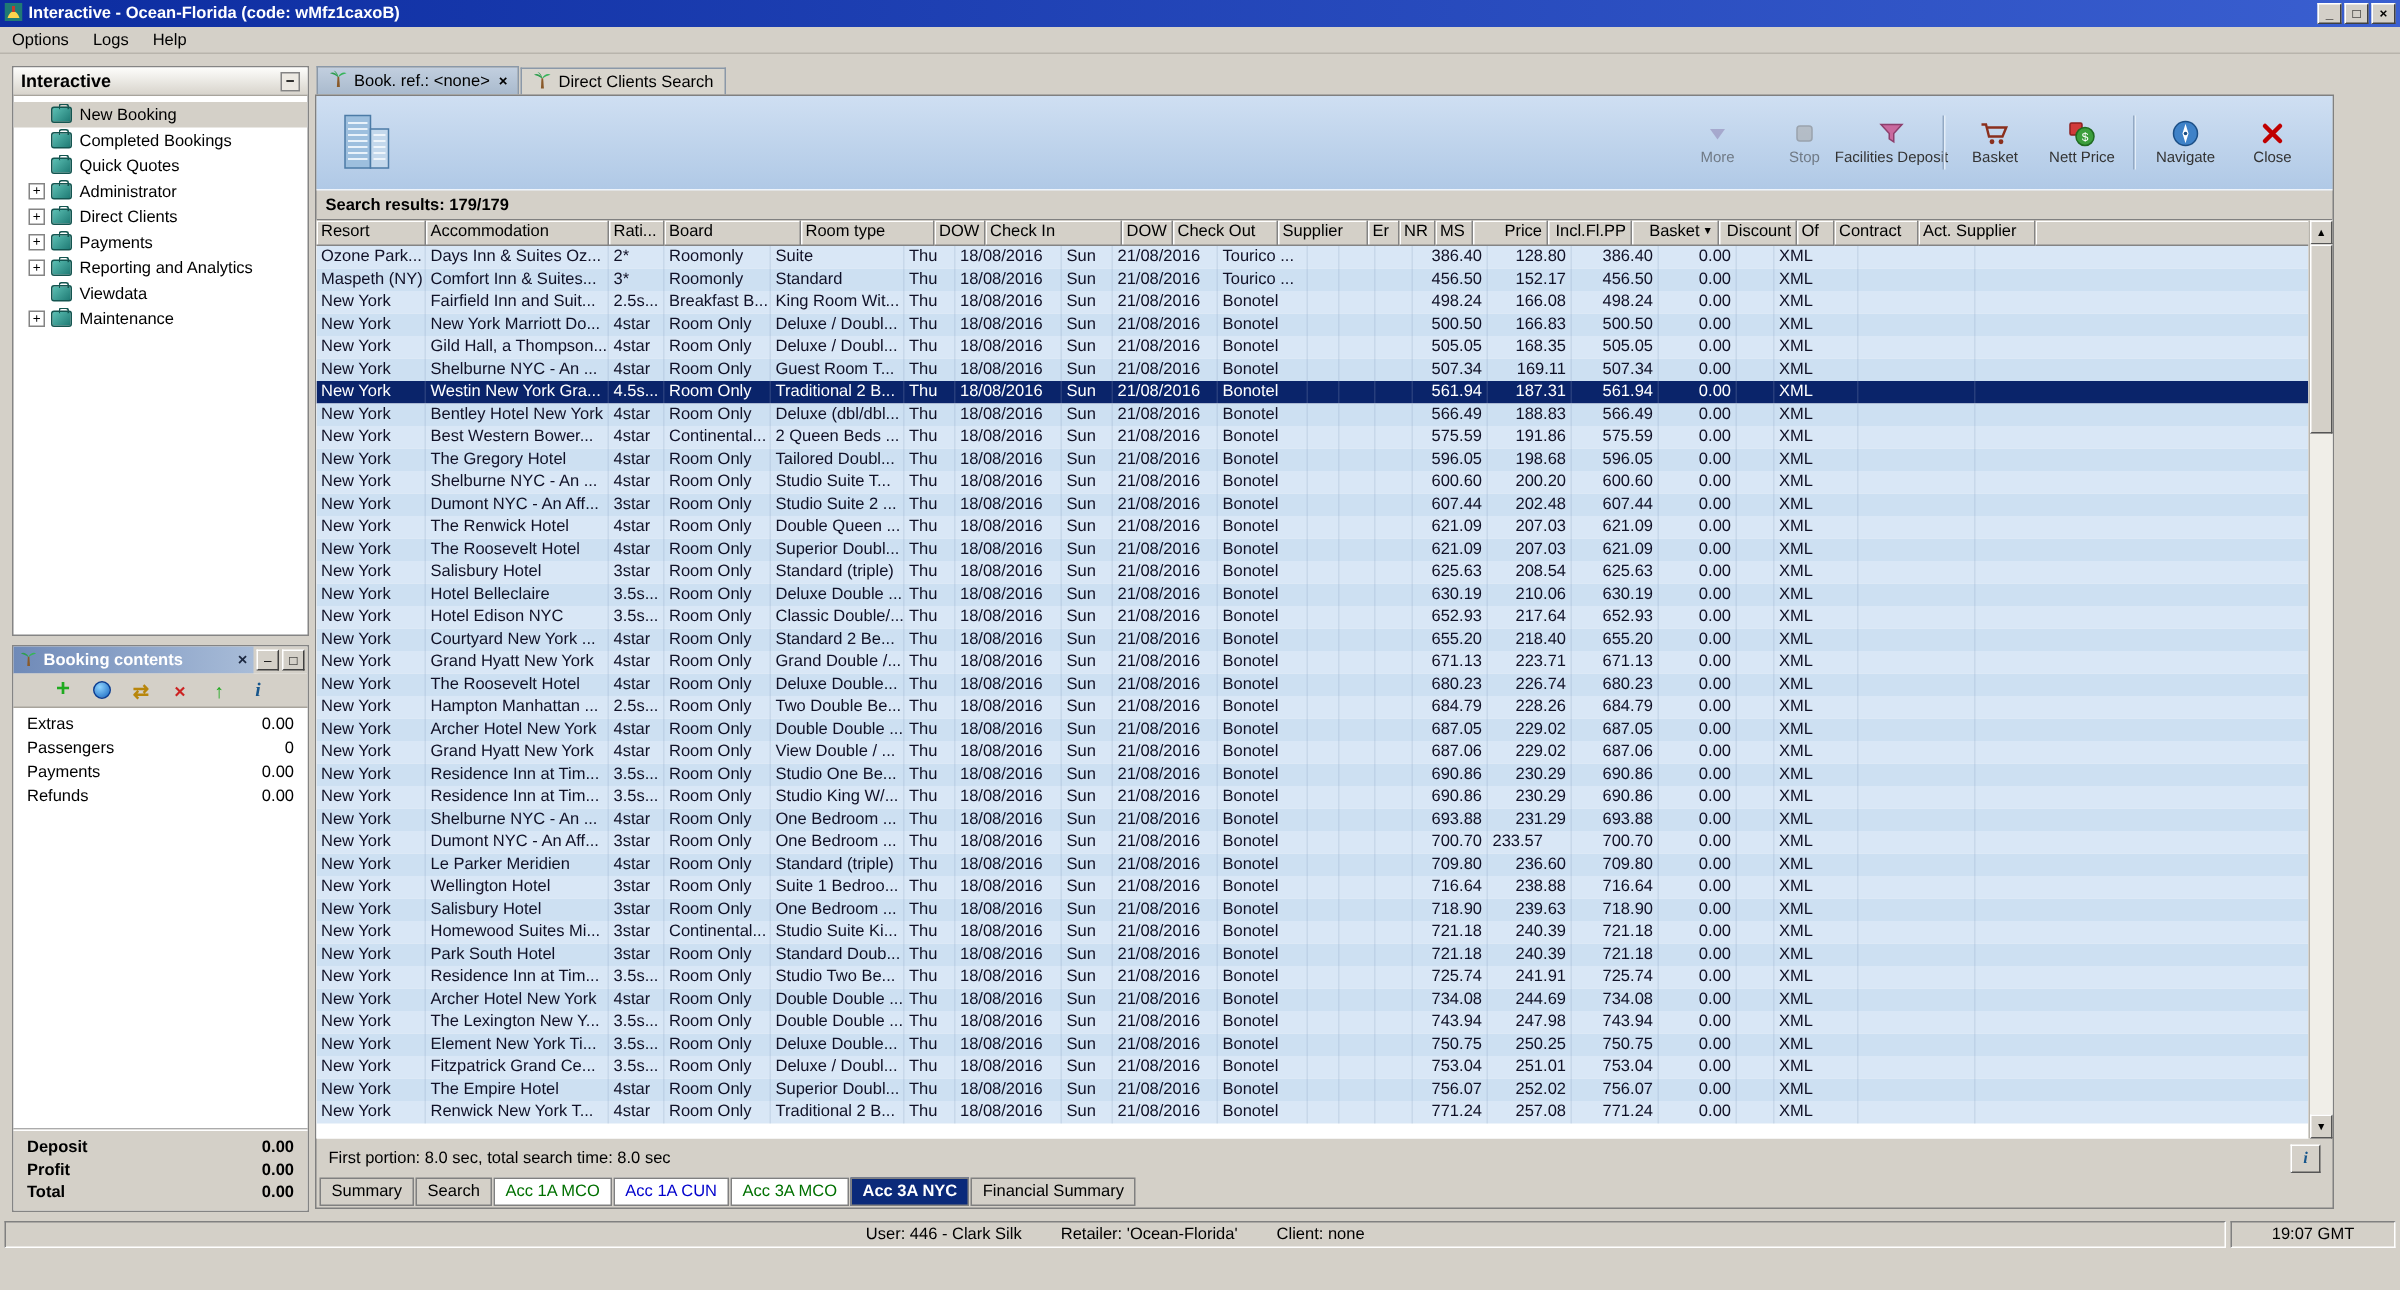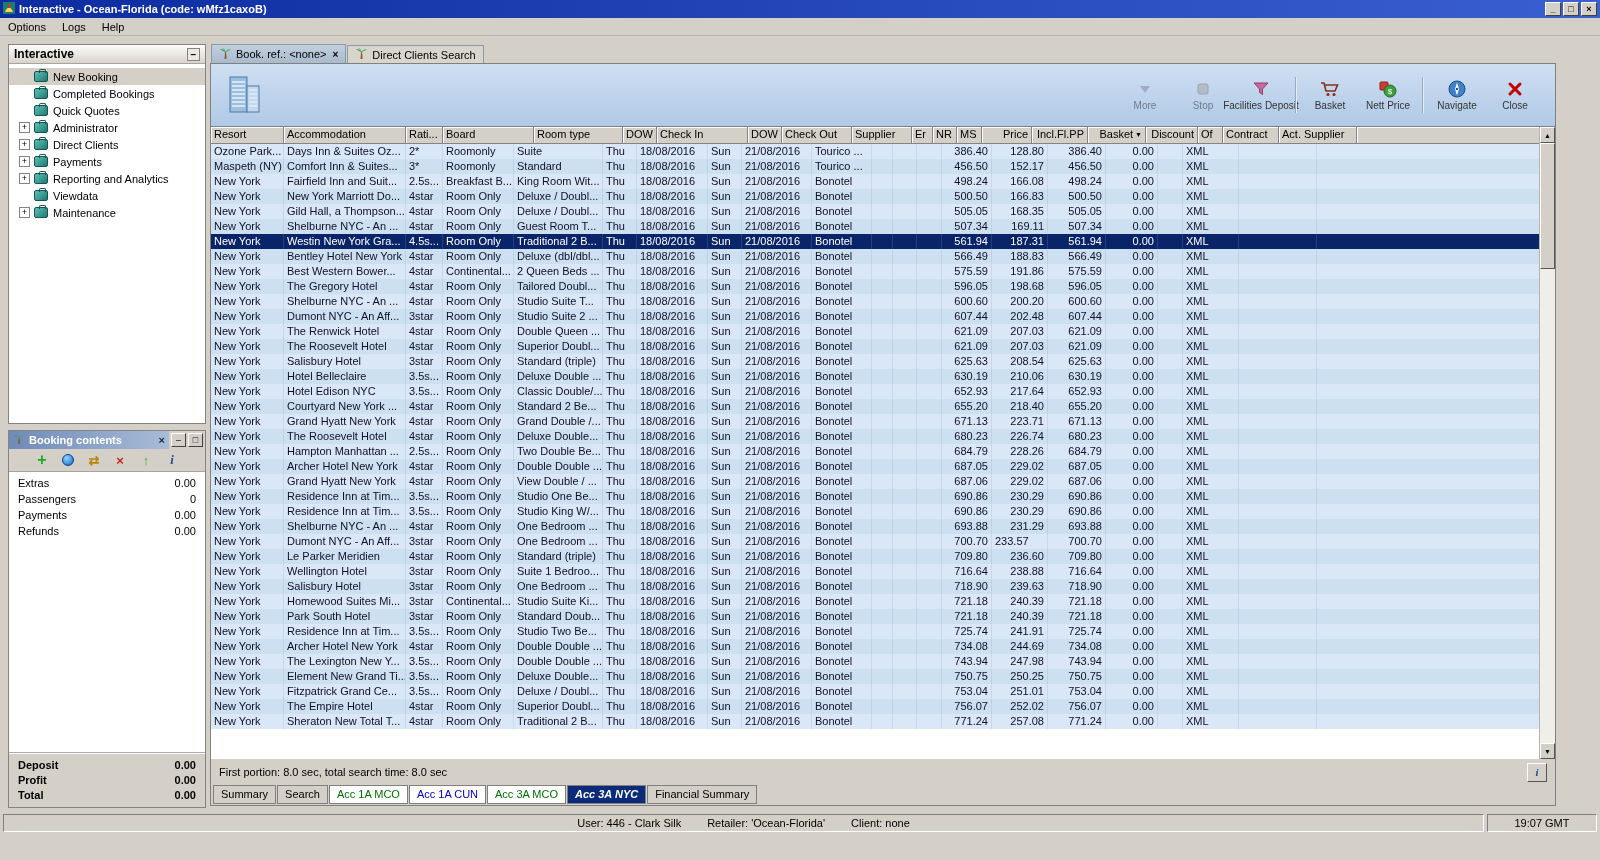--- a/index.html
+++ b/index.html
@@ -118,21 +118,21 @@
     border:1px solid;border-color:#fff #555 #555 #fff;}
 
   .table-footer{height:26px;flex:0 0 26px;display:flex;align-items:center;padding:0 8px;}
   .info-btn{margin-left:auto;width:20px;height:19px;background:#d4d0c8;border:1px solid;
     border-color:#fff #555 #555 #fff;text-align:center;font-weight:bold;
     font-family:"Liberation Serif",serif;font-style:italic;color:#17568c;line-height:17px;}
   .bottom-tabs{height:20px;flex:0 0 20px;display:flex;align-items:flex-start;gap:1px;padding:0 2px;}
   .b-tab{padding:2px 7px 3px;border:1px solid #808080;background:#d4d0c8;white-space:nowrap;}
   .b-tab.style-green{color:#007000;background:#fff;}
   .b-tab.style-blue{color:#0000cc;background:#fff;}
-  .b-tab.active{background:var(--tab-active-bg);color:#fff;font-weight:bold;font-style:italic;}
+  .b-tab.active{background:var(--tab-active-bg);color:#fff;font-weight:bold;}
 
   
   .statusbar{position:absolute;left:0;top:812px;right:0;height:22px;background:#d4d0c8;
     display:flex;gap:3px;padding:2px 3px;}
   .sb-seg{border:1px solid;border-color:#808080 #fff #fff #808080;display:flex;
     align-items:center;padding:0 8px;white-space:nowrap;}
   .sb-main{flex:1;justify-content:center;gap:26px;}
   .sb-time{width:110px;justify-content:center;}
 </style>
 </head>
@@ -369,20 +369,23 @@
           <div class="tb-btn">
        <span class="tb-icon">
               <svg width="18" height="18" viewBox="0 0 18 18">
                 <path d="M4 4 L14 14 M14 4 L4 14" stroke="#c00000" stroke-width="3" stroke-linecap="round"></path>
               </svg>
             </span>
        <span class="tb-label">Close</span>
      </div>
         </div>
     </div>
+    <div class="results-band">
+      <span>Search results: 179/179</span>
+    </div>
     <div class="table-wrap">
       <div class="thead">
           <div class="th" style="width:73px;">Resort</div>
           <div class="th" style="width:122px;">Accommodation</div>
           <div class="th" style="width:37px;">Rati...</div>
           <div class="th" style="width:91px;">Board</div>
           <div class="th" style="width:89px;">Room type</div>
           <div class="th" style="width:34px;">DOW</div>
           <div class="th" style="width:91px;">Check In</div>
           <div class="th" style="width:34px;">DOW</div>
@@ -1166,21 +1169,21 @@
             <div class="td" style="width:50px;text-align:right;">743.94</div>
             <div class="td" style="width:56px;text-align:right;">247.98</div>
             <div class="td" style="width:58px;text-align:right;">743.94</div>
             <div class="td" style="width:52px;text-align:right;">0.00</div>
             <div class="td" style="width:25px;"></div>
             <div class="td" style="width:56px;">XML</div>
             <div class="td" style="width:78px;"></div>
           </div>
           <div class="tr odd">
             <div class="td" style="width:73px;">New York</div>
-            <div class="td" style="width:122px;">Element New Grand Ti...</div>
+            <div class="td" style="width:122px;">Element New York Ti...</div>
             <div class="td" style="width:37px;">3.5s...</div>
             <div class="td" style="width:71px;">Room Only</div>
             <div class="td" style="width:89px;">Deluxe Double...</div>
             <div class="td" style="width:34px;">Thu</div>
             <div class="td" style="width:71px;">18/08/2016</div>
             <div class="td" style="width:34px;">Sun</div>
             <div class="td" style="width:70px;">21/08/2016</div>
             <div class="td" style="width:60px;">Bonotel</div>
             <div class="td" style="width:21px;"></div>
             <div class="td" style="width:24px;"></div>
@@ -1232,21 +1235,21 @@
             <div class="td" style="width:50px;text-align:right;">756.07</div>
             <div class="td" style="width:56px;text-align:right;">252.02</div>
             <div class="td" style="width:58px;text-align:right;">756.07</div>
             <div class="td" style="width:52px;text-align:right;">0.00</div>
             <div class="td" style="width:25px;"></div>
             <div class="td" style="width:56px;">XML</div>
             <div class="td" style="width:78px;"></div>
           </div>
           <div class="tr even">
             <div class="td" style="width:73px;">New York</div>
-            <div class="td" style="width:122px;">Sheraton New Total T...</div>
+            <div class="td" style="width:122px;">Renwick New York T...</div>
             <div class="td" style="width:37px;">4star</div>
             <div class="td" style="width:71px;">Room Only</div>
             <div class="td" style="width:89px;">Traditional 2 B...</div>
             <div class="td" style="width:34px;">Thu</div>
             <div class="td" style="width:71px;">18/08/2016</div>
             <div class="td" style="width:34px;">Sun</div>
             <div class="td" style="width:70px;">21/08/2016</div>
             <div class="td" style="width:60px;">Bonotel</div>
             <div class="td" style="width:21px;"></div>
             <div class="td" style="width:24px;"></div>

